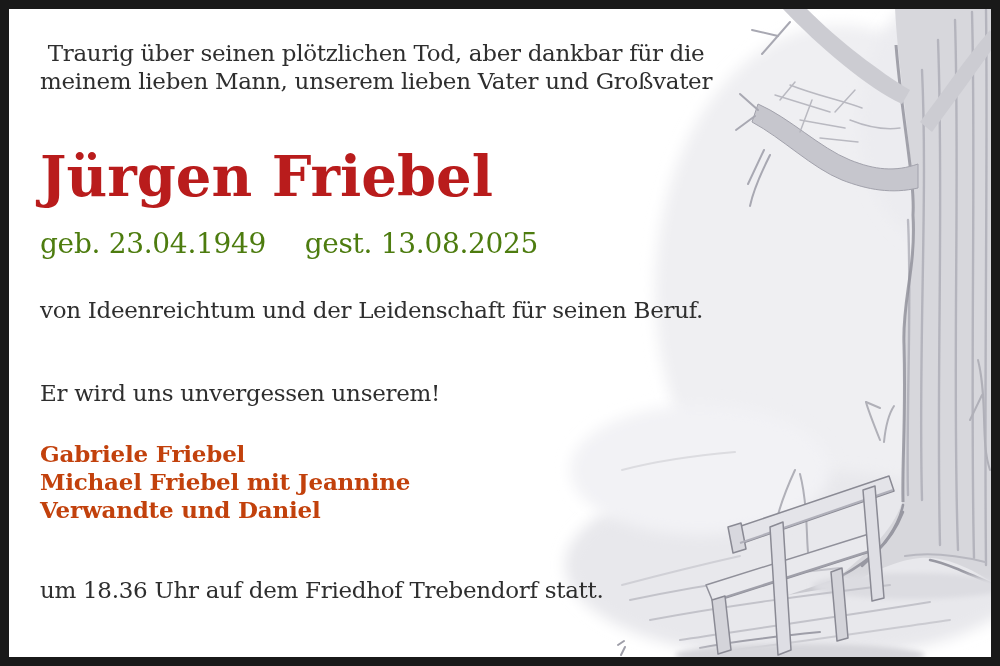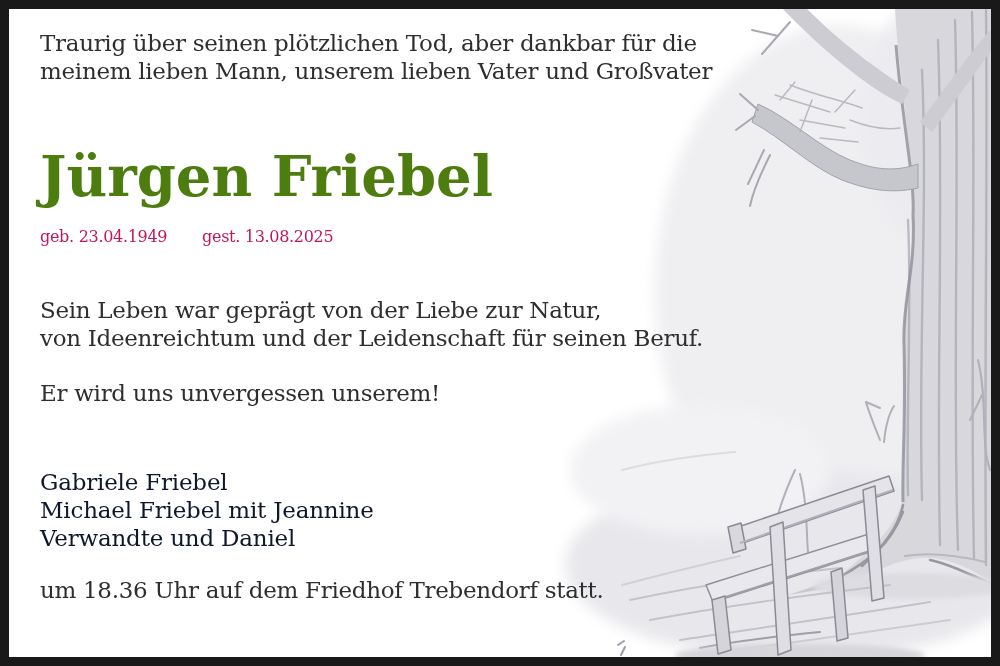--- a/index.html
+++ b/index.html
@@ -22,33 +22,33 @@
   }
   .text-layer{
     position:absolute;inset:0;z-index:10;
     color:#2b2b2b;
   }
   .text-layer > div, .text-layer > h1{position:absolute;left:40px;margin:0;}
   .body-text{
     font-size:23px;line-height:28px;letter-spacing:-0.3px;
     white-space:nowrap;color:#2e2e2e;
   }
-  .intro{top:29px;}
+  .intro{top:39px;text-align:center;}
   .deceased{
     top:144px;
-    font-size:56px;line-height:1.15;font-weight:bold;color:#4d7c0f;
+    font-size:56px;line-height:1.15;font-weight:bold;color:#b91c1c;
     letter-spacing:0px;white-space:nowrap;
   }
-  .dates{top:227px;font-size:16px;letter-spacing:-0.3px;color:#be185d;white-space:nowrap;}
+  .dates{top:227px;font-size:28px;letter-spacing:-0.3px;color:#4d7c0f;white-space:nowrap;}
   .dates .death{margin-left:30px;}
   .life{top:296px;}
   .remember{top:379px;}
   .family{
-    top:468px;font-size:23px;line-height:28px;font-weight:normal;
-    color:#0f172a;letter-spacing:-0.2px;white-space:nowrap;
+    top:440px;font-size:23px;line-height:28px;font-weight:bold;
+    color:#c2410c;letter-spacing:-0.2px;white-space:nowrap;
   }
   .funeral{top:576px;}
 </style>
 </head>
 <body>
 
 <div class="canvas">
 
   <svg class="sketch" viewBox="0 0 1000 666" xmlns="http://www.w3.org/2000/svg">
     <defs>
@@ -176,21 +176,20 @@
     </div>
 
     <h1 class="deceased">Jürgen Friebel</h1>
 
     <div class="dates">
       <span class="birth">geb. 23.04.1949</span>
       <span class="death">gest. 13.08.2025</span>
     </div>
 
     <div class="life body-text">
-      <div>Sein Leben war geprägt von der Liebe zur Natur,</div>
       <div>von Ideenreichtum und der Leidenschaft für seinen Beruf.</div>
     </div>
 
     <div class="remember body-text">Er wird uns unvergessen unserem!</div>
 
     <div class="family">
       <div>Gabriele Friebel</div>
       <div>Michael Friebel mit Jeannine</div>
       <div>Verwandte und Daniel</div>
     </div>

